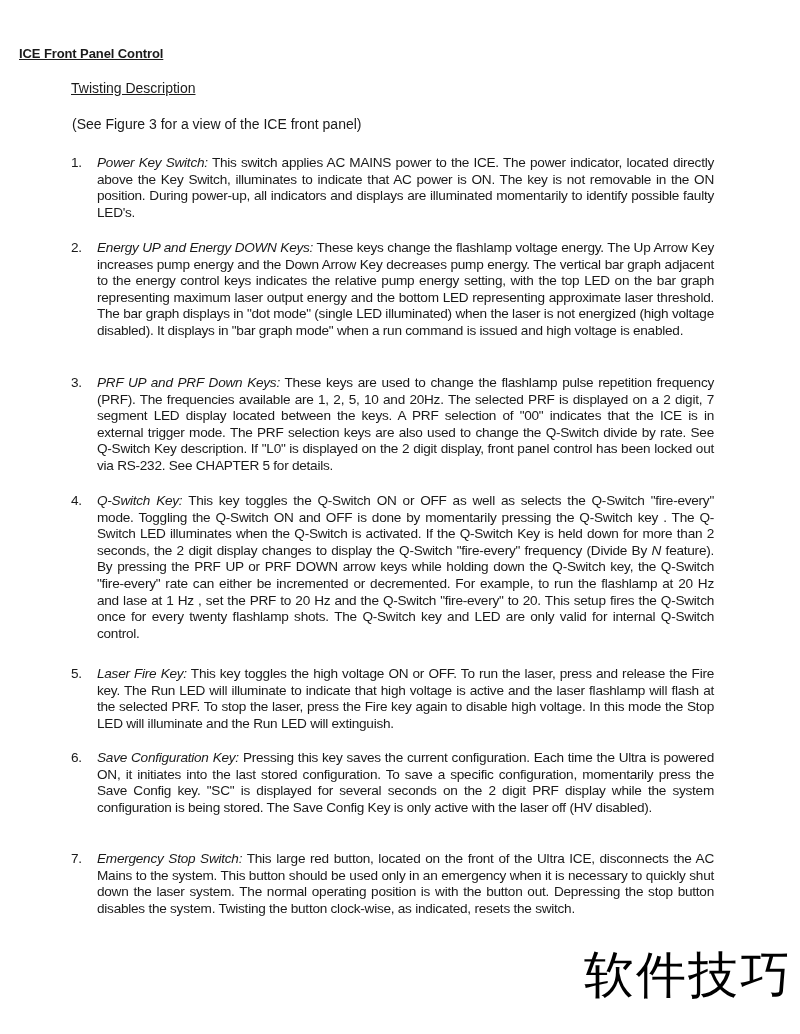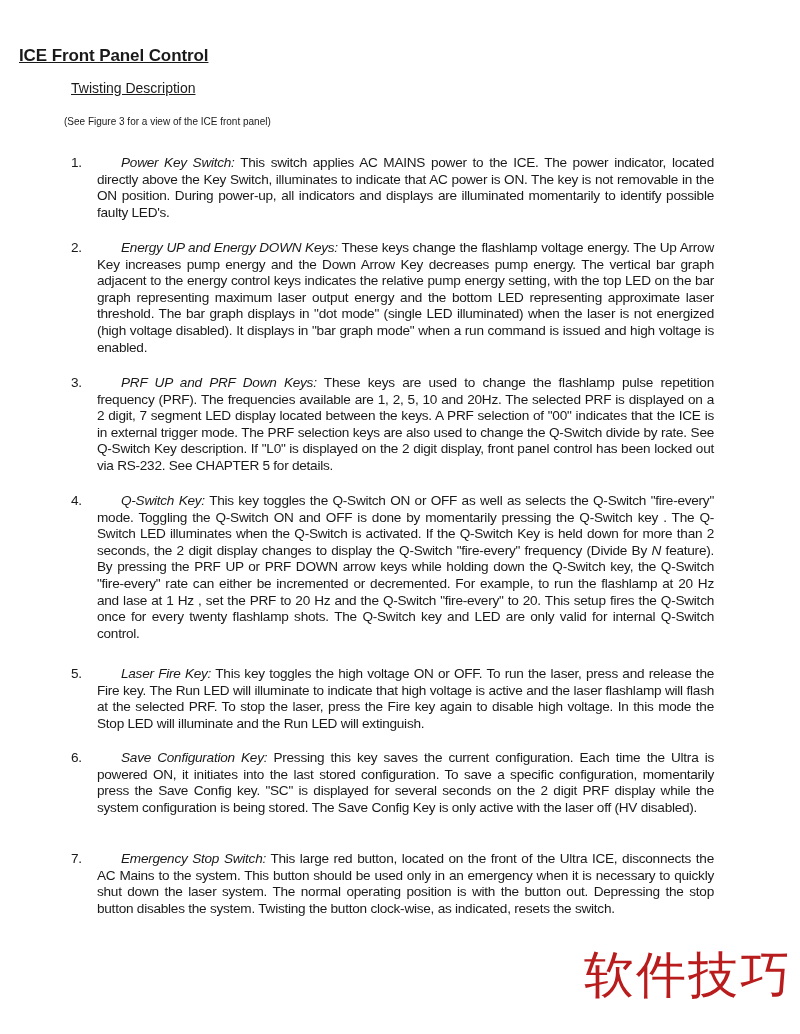--- a/index.html
+++ b/index.html
@@ -2,45 +2,45 @@
 <html><head>
 <meta charset="utf-8">
 <style>
   html, body { margin: 0; padding: 0; background: #ffffff; }
   body {
     width: 800px; height: 1034px; position: relative; overflow: hidden;
     font-family: "Liberation Sans", sans-serif; color: #1a1a1a;
   }
   .title {
     position: absolute; left: 19px; top: 46px;
-    font-size: 17px; font-weight: bold; text-decoration: underline;
+    font-size: 13px; font-weight: bold; text-decoration: underline;
     letter-spacing: -0.1px;
   }
   .subtitle {
     position: absolute; left: 71px; top: 80px;
     font-size: 14px; text-decoration: underline;
   }
   .see-fig {
-    position: absolute; left: 64px; top: 116px;
-    font-size: 10px;
+    position: absolute; left: 72px; top: 116px;
+    font-size: 14px;
     text-align: center;
   }
   .list { position: absolute; left: 71px; width: 643px; }
   .item {
     position: absolute; left: 0; width: 643px;
     font-size: 13.6px; line-height: 16.6px;
     text-align: justify; letter-spacing: -0.25px;
   }
   .item .num { position: absolute; left: 0; top: 0; width: 26px; }
   .item .body { margin-left: 26px; }
-  .item .lead { font-style: italic; margin-left: 24px; }
+  .item .lead { font-style: italic; }
   .wm {
     position: absolute; right: 8px; top: 942px;
     font-family: "DejaVu Sans", sans-serif; font-size: 50px;
-    color: #b91c1c; letter-spacing: 2px; font-weight: 300;
+    color: #000000; letter-spacing: 2px; font-weight: 300;
   }
   .footer {
     position: absolute; left: 19px; top: 1016px;
     font-size: 13.5px; letter-spacing: -0.2px; margin-top: 16px;
   }
 </style>
 </head>
 <body>
 
 <div class="title">ICE Front Panel Control</div>

